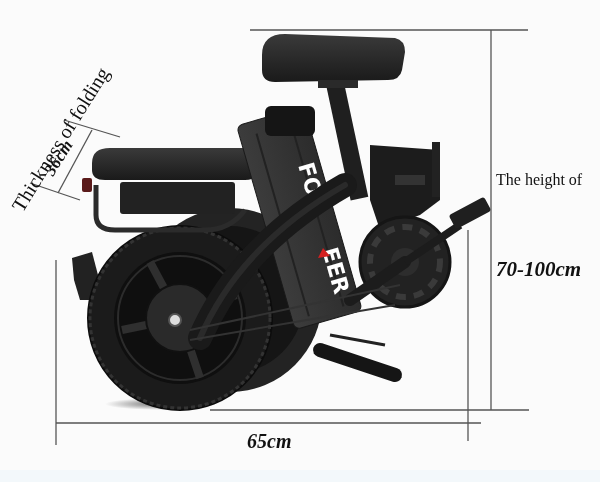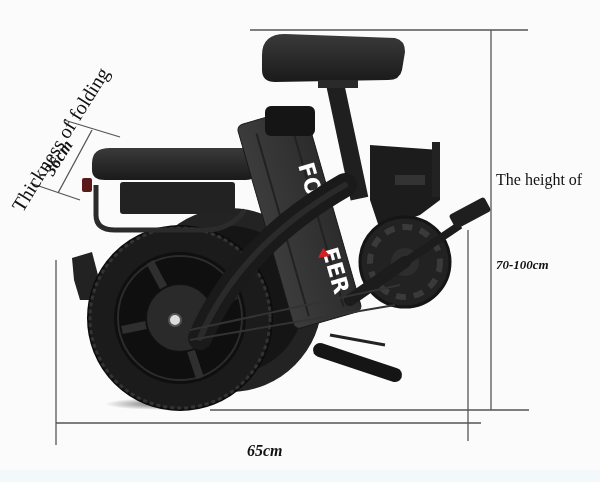--- a/index.html
+++ b/index.html
@@ -8,22 +8,22 @@
     .canvas { position: absolute; left: 0; top: 0; width: 600px; height: 482px; background: #fbfbfb; }
     .bottom-tint { position: absolute; left: 0; top: 470px; width: 600px; height: 12px; background: #f3f8fb; }
     svg.art { position: absolute; left: 0; top: 0; }
     .label { position: absolute; color: #111; white-space: nowrap; }
     .fold-label { left: -22px; top: 128px; font-size: 20px; transform: rotate(-58deg); transform-origin: center; }
     .fold-value { left: 40px; top: 148px; font-size: 17px; font-weight: bold; font-style: italic; transform: rotate(-58deg); }
     .seat-text { left: 496px; font-size: 16px; text-align: right; }
     .seat-l1 { top: 171px; }
     .seat-l2 { top: 199px; }
     .seat-l3 { top: 228px; }
-    .seat-range { left: 496px; top: 257px; font-size: 13px; font-weight: bold; font-style: italic; }
-    .width-value { left: 247px; top: 430px; font-size: 16px; font-weight: bold; font-style: italic; margin-top: 12px; }
+    .seat-range { left: 496px; top: 257px; font-size: 21px; font-weight: bold; font-style: italic; }
+    .width-value { left: 247px; top: 430px; font-size: 20px; font-weight: bold; font-style: italic; }
     .brand { font-family: "DejaVu Sans", sans-serif; font-weight: bold; }
   </style>
 </head>
 <body>
 
 <div class="canvas">
   <div class="bottom-tint"></div>
 
   <svg class="art" width="600" height="482" viewBox="0 0 600 482">
     <defs>

